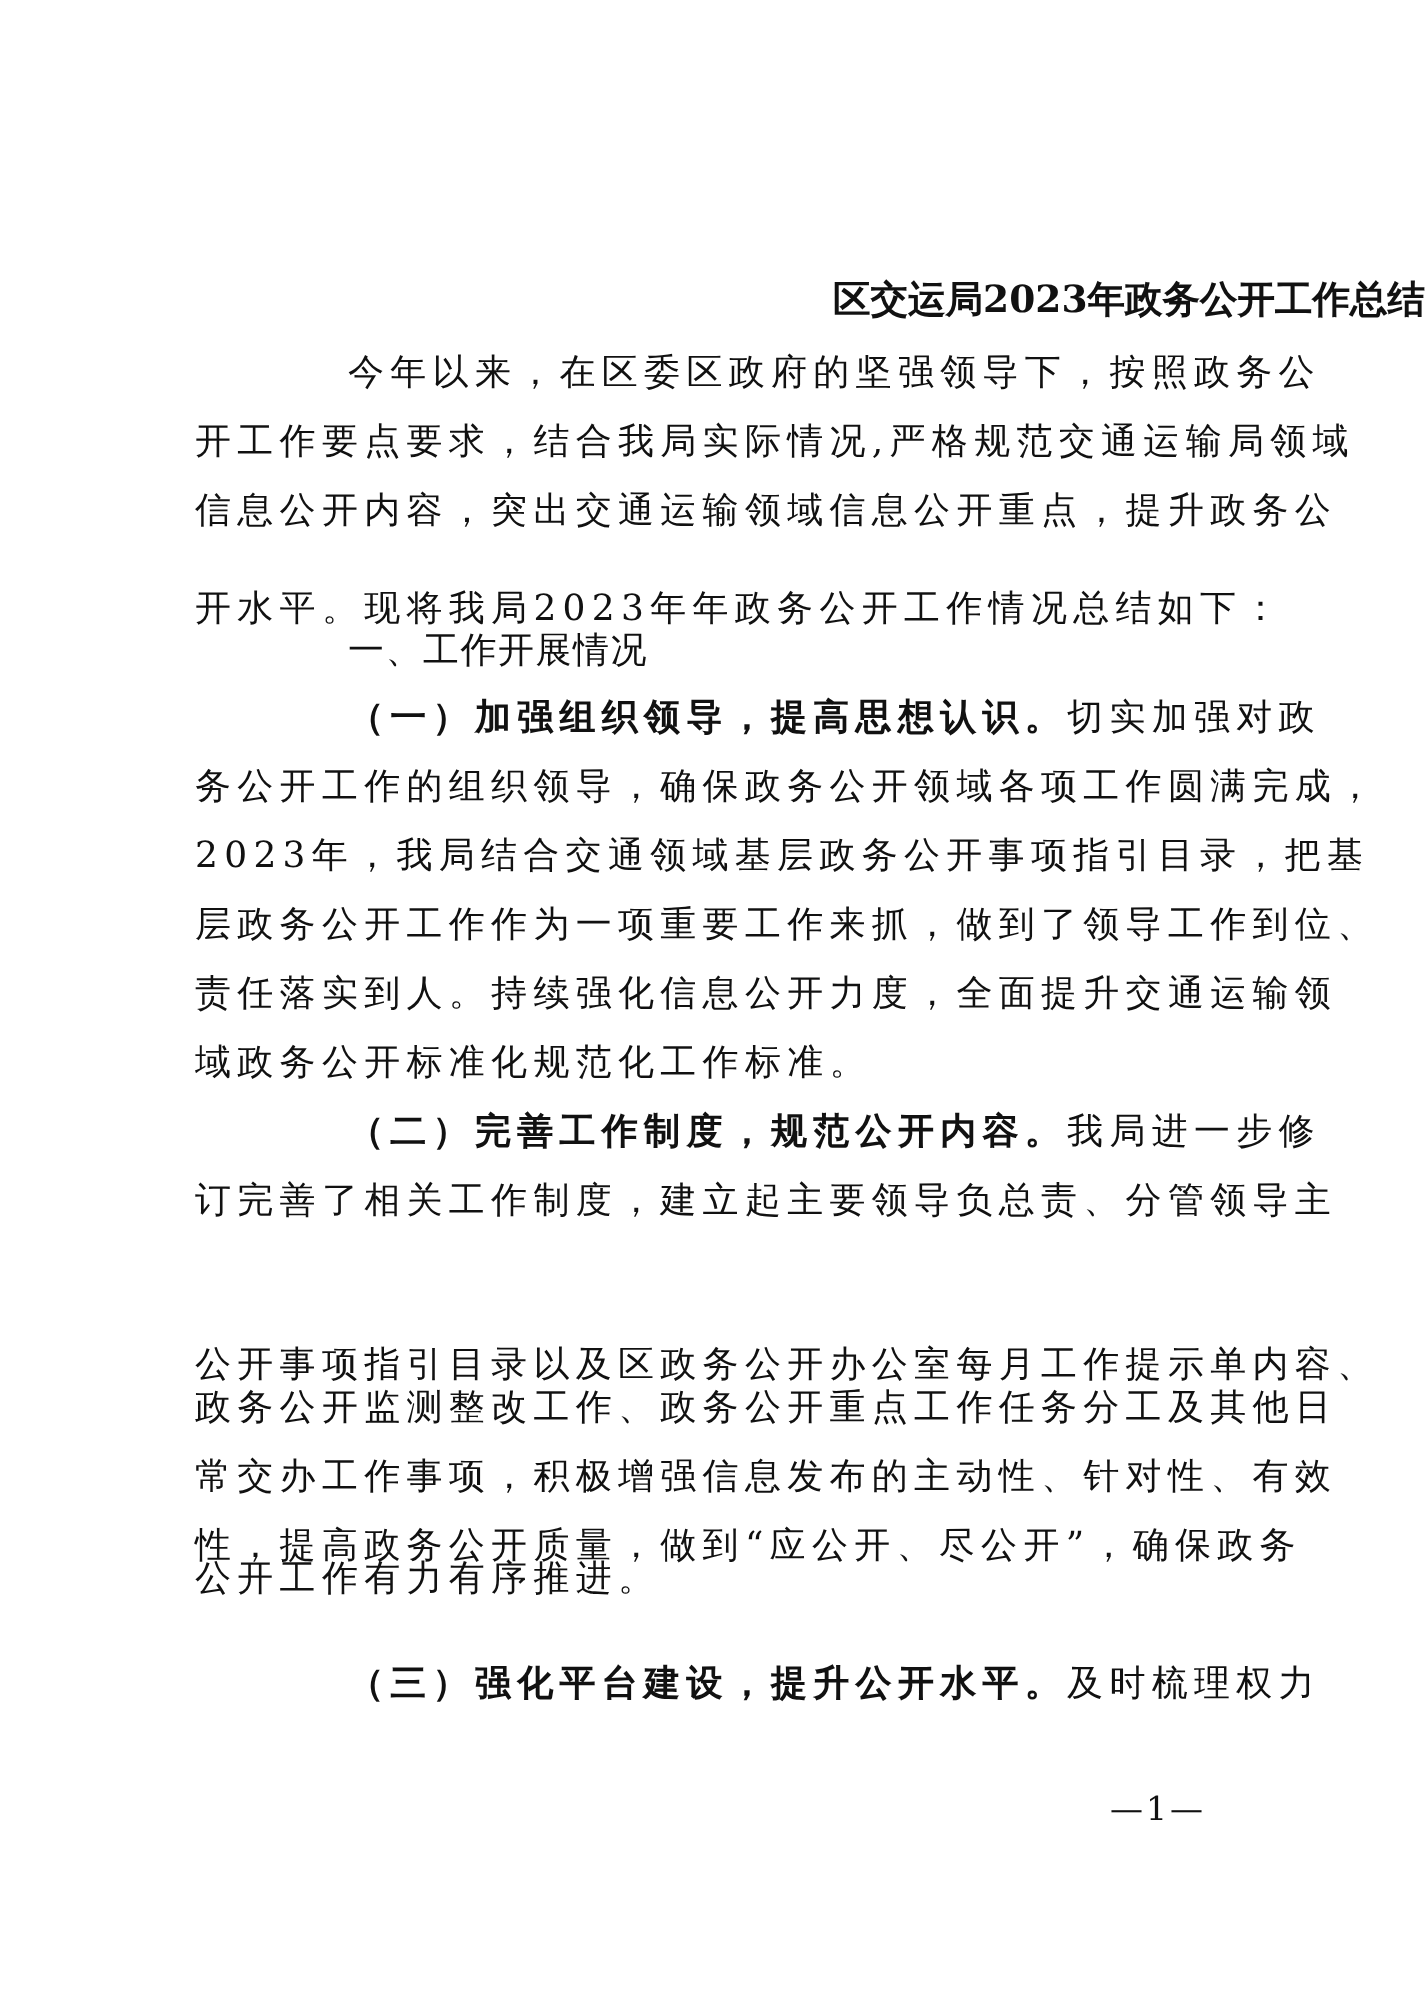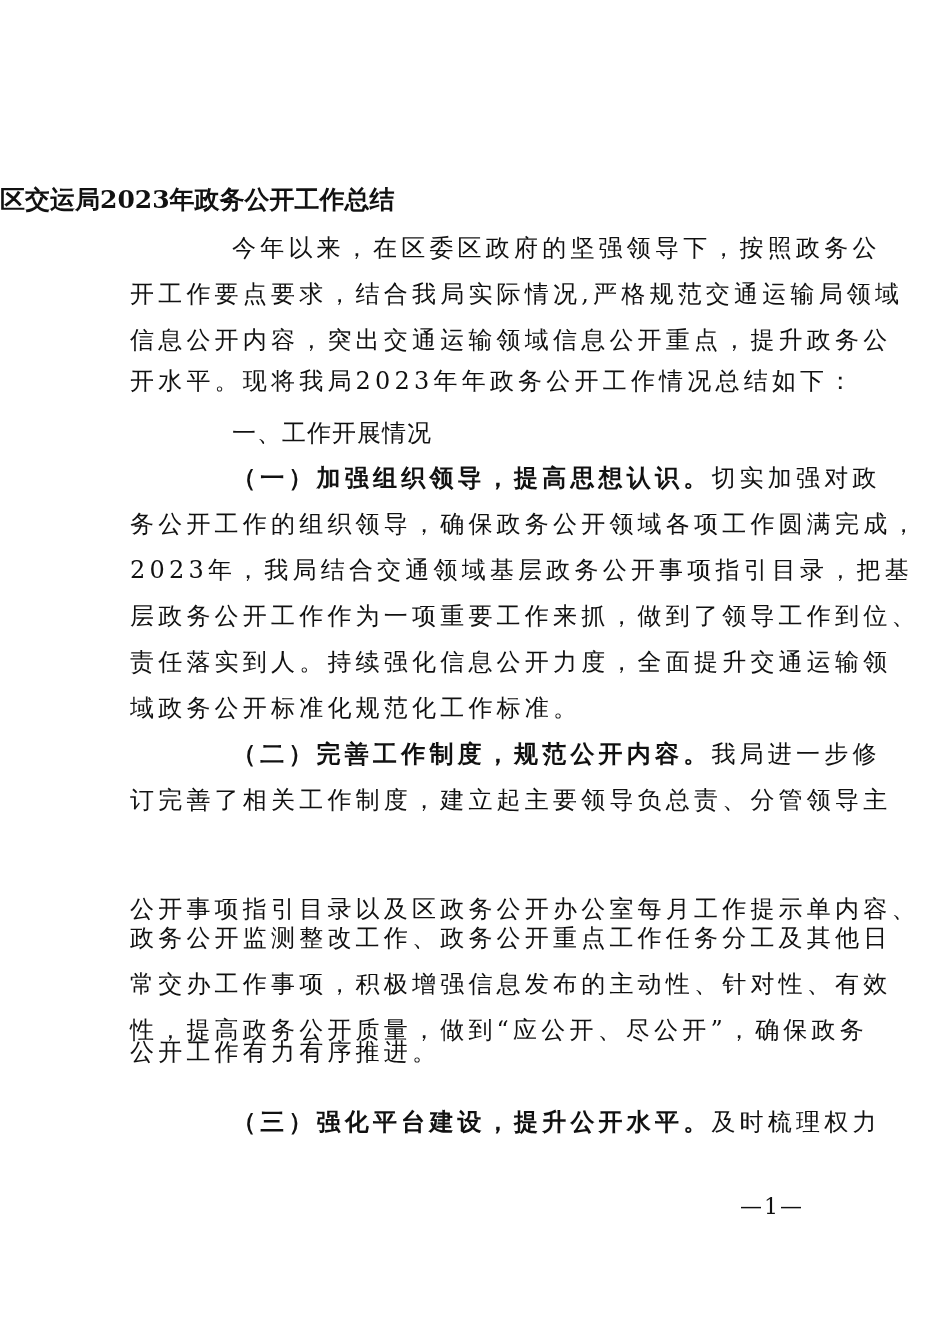--- a/index.html
+++ b/index.html
@@ -1,40 +1,40 @@
 <!DOCTYPE html>
 <html><head>
 <meta charset="utf-8">
 <style>
   html, body { margin: 0; padding: 0; background: #ffffff; }
   body { width: 950px; height: 1344px; position: relative; overflow: hidden;
          font-family: "DejaVu Serif", "Liberation Serif", serif; color: #111111; }
   .page { position: absolute; left: 0; top: 0; width: 950px; height: 1344px; background: #ffffff; }
-  .title { position: absolute; left: 0; width: 950px; top: 183px; text-align: left;
+  .title { position: absolute; left: 0; width: 950px; top: 183px; text-align: right;
            font-size: 25px; font-weight: bold; line-height: 34px; letter-spacing: 0px; }
   .line { position: absolute; left: 130px; width: 700px; font-size: 24px; line-height: 34px;
           white-space: nowrap; letter-spacing: 4.2px; }
   .line.indent { left: 232px; width: 598px; }
   .line.h1 { font-family: "DejaVu Sans", "Liberation Sans", sans-serif; font-weight: normal;
              letter-spacing: 1px; }
   .line .lead { font-weight: bold; margin-top: 48px; }
   .page-num { position: absolute; left: 740px; top: 1192px; font-size: 22px; line-height: 30px;
               letter-spacing: 2px; }
 </style>
 </head>
 <body>
 
 <div class="page">
 
   <div class="title">区交运局2023年政务公开工作总结</div>
 
   <div class="line indent" style="top:231px">今年以来，在区委区政府的坚强领导下，按照政务公</div>
   <div class="line" style="top:277px">开工作要点要求，结合我局实际情况,严格规范交通运输局领域</div>
   <div class="line" style="top:323px">信息公开内容，突出交通运输领域信息公开重点，提升政务公</div>
-  <div class="line" style="top:364px">开水平。现将我局2023年年政务公开工作情况总结如下：</div>
+  <div class="line" style="top:388px">开水平。现将我局2023年年政务公开工作情况总结如下：</div>
 
   <div class="line indent h1" style="top:416px">一、工作开展情况</div>
 
   <div class="line indent" style="top:461px">
     <span class="lead">（一）加强组织领导，提高思想认识。</span><span>切实加强对政</span>
   </div>
   <div class="line" style="top:507px">务公开工作的组织领导，确保政务公开领域各项工作圆满完成，</div>
   <div class="line" style="top:553px">2023年，我局结合交通领域基层政务公开事项指引目录，把基</div>
   <div class="line" style="top:599px">层政务公开工作作为一项重要工作来抓，做到了领导工作到位、</div>
   <div class="line" style="top:645px">责任落实到人。持续强化信息公开力度，全面提升交通运输领</div>

